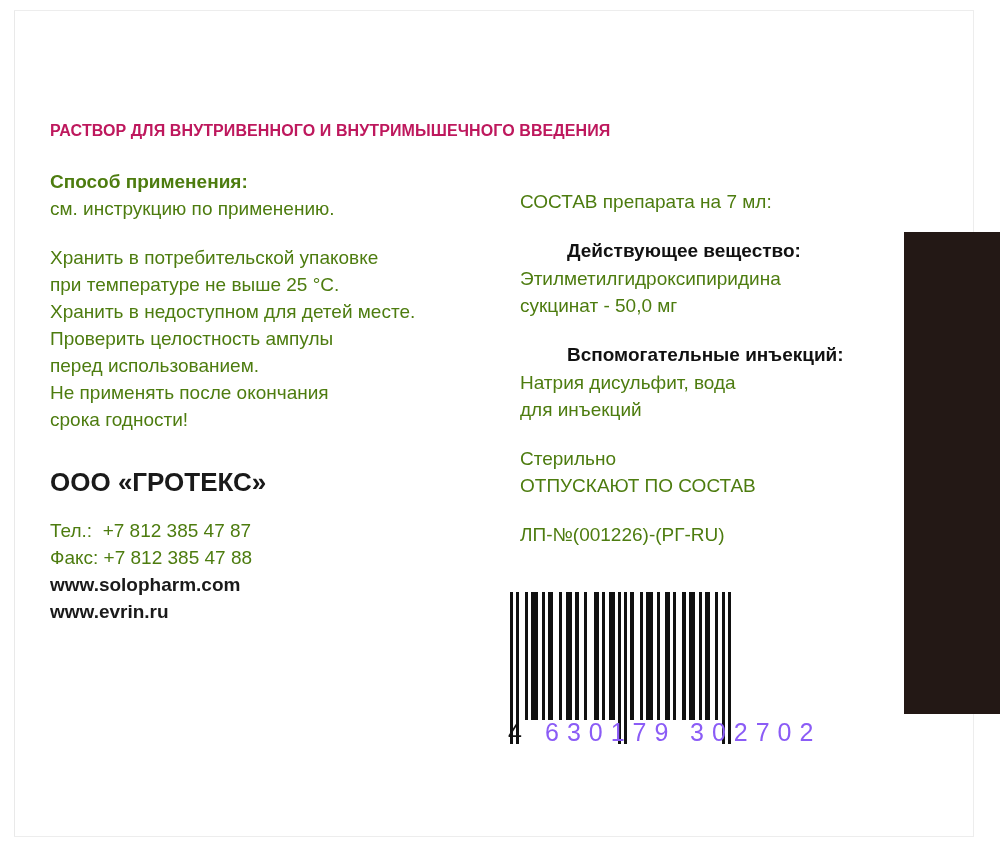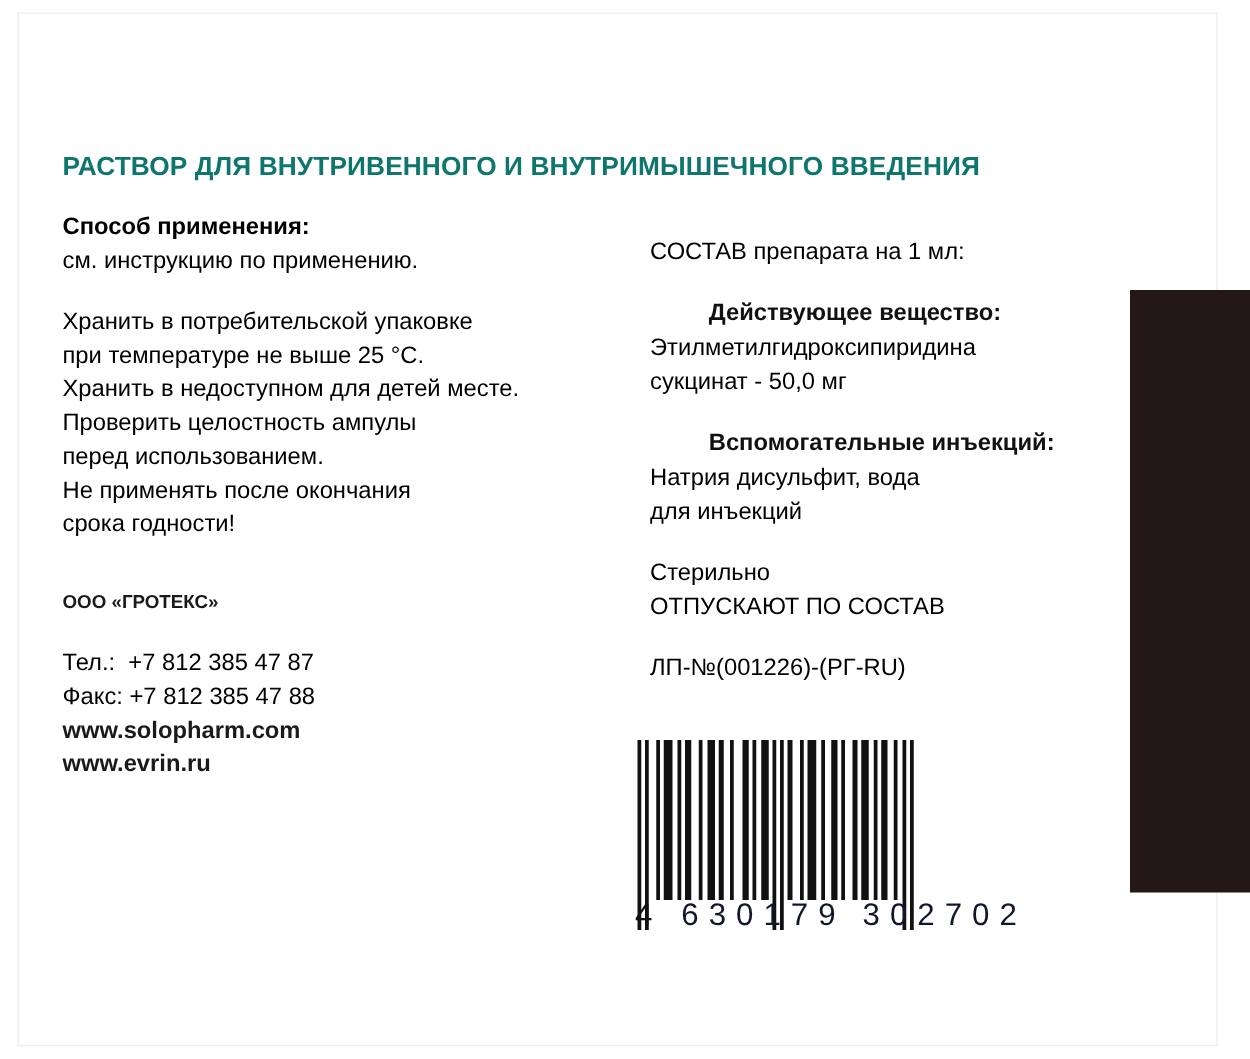--- a/index.html
+++ b/index.html
@@ -67,23 +67,23 @@
     top: 232px;
     width: 96px;
     height: 482px;
     background: #231815;
   }
 
   .headline {
     position: absolute;
     left: 50px;
     top: 122px;
-    font-size: 21px;
-    font-weight: bold;
-    color: #0f766e;
+    font-size: 16px;
+    font-weight: bold;
+    color: #be185d;
     letter-spacing: 0.1px;
     white-space: nowrap;
   }
 
   .col-left {
     position: absolute;
     left: 50px;
     top: 168px;
     width: 440px;
   }
@@ -96,36 +96,36 @@
 
   .block {
     margin-bottom: 22px;
   }
   .bold {
     font-weight: bold;
   }
   .line {
     font-size: 19px;
     line-height: 27px;
-    color: #000000;
+    color: #4d7c0f;
     white-space: pre;
   }
   .line.bold {
     font-weight: bold;
   }
   .heading-line {
     font-size: 19px;
     line-height: 28px;
     font-weight: bold;
     color: #111111;
     margin-left: 47px;
   }
 
   .company {
-    font-size: 15px;
+    font-size: 26px;
     font-weight: bold;
     line-height: 30px;
     margin-bottom: 20px;
   }
 
   .spacer-sm { height: 12px; }
 
   .link {
     font-size: 19px;
     line-height: 27px;
@@ -161,21 +161,21 @@
     position: absolute;
     left: 508px;
     top: 718px;
     font-size: 25px;
     color: #111111;
   }
   .digit-group {
     position: absolute;
     top: 718px;
     font-size: 25px;
-    color: #0f172a;
+    color: #8b5cf6;
     letter-spacing: 8px;
   }
 </style>
 </head>
 <body>
 
 <div class="package">
 
   <div class="edge-left"></div>
   <div class="edge-top"></div>
@@ -213,21 +213,21 @@
       <div class="line">Факс: +7 812 385 47 88</div>
       <div class="link">www.solopharm.com</div>
       <div class="link">www.evrin.ru</div>
     </div>
 
   </div>
 
   <div class="col-right">
 
     <div class="block">
-      <div class="line">СОСТАВ препарата на 1 мл:</div>
+      <div class="line">СОСТАВ препарата на 7 мл:</div>
     </div>
 
     <div class="block">
       <div class="heading-line">Действующее вещество:</div>
       <div class="line">Этилметилгидроксипиридина</div>
       <div class="line">сукцинат - 50,0 мг</div>
     </div>
 
     <div class="block">
       <div class="heading-line">Вспомогательные инъекций:</div>

